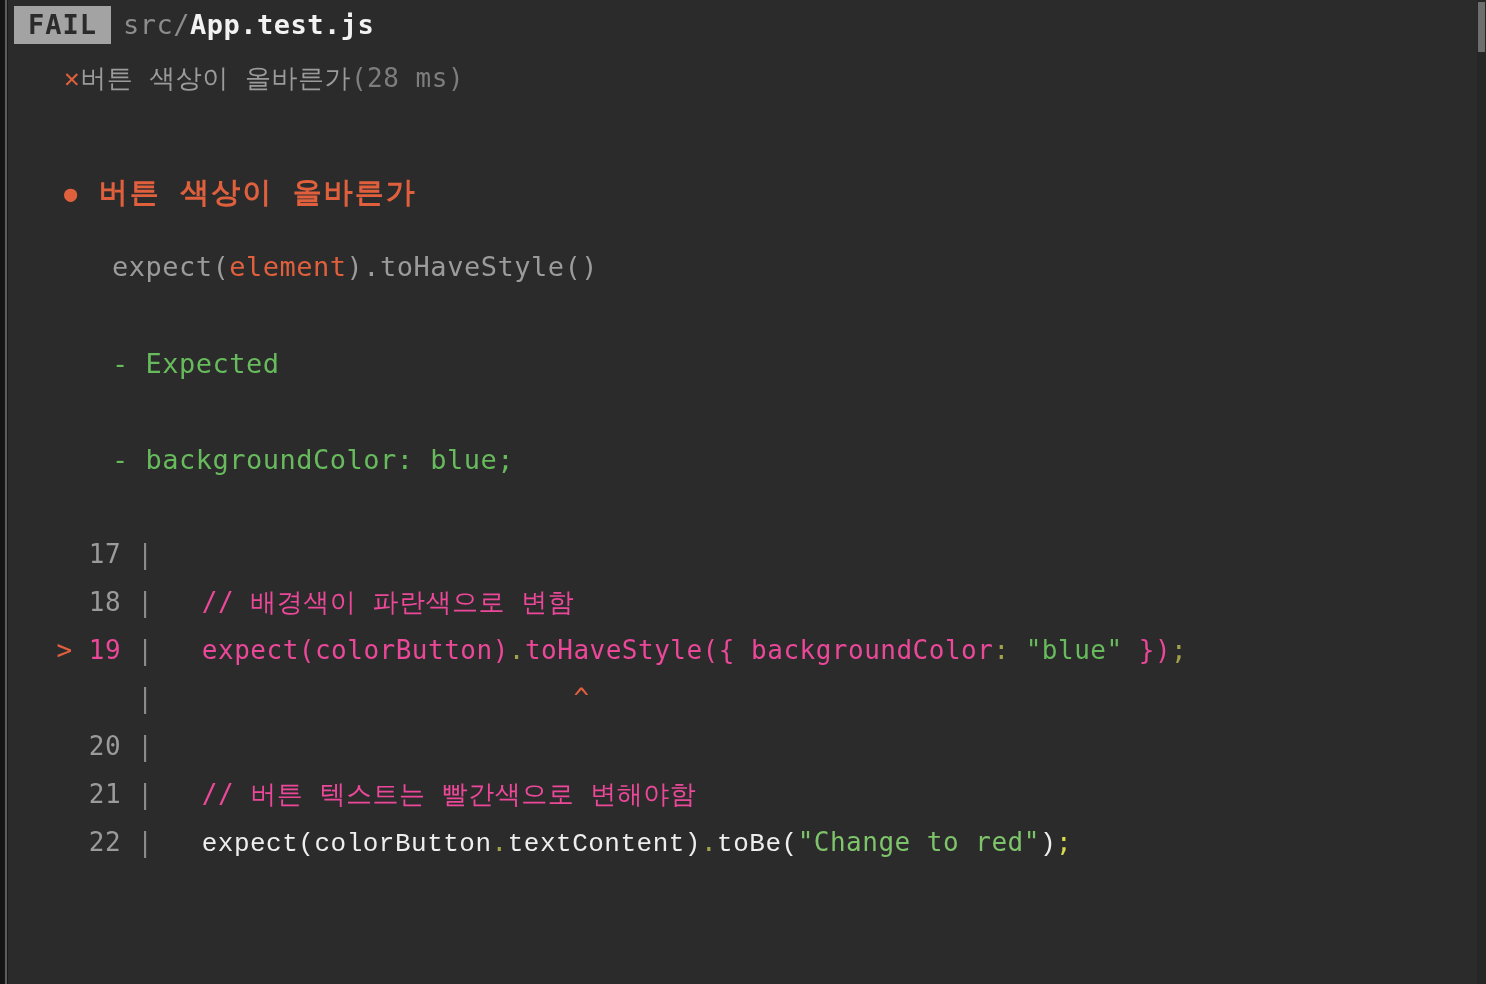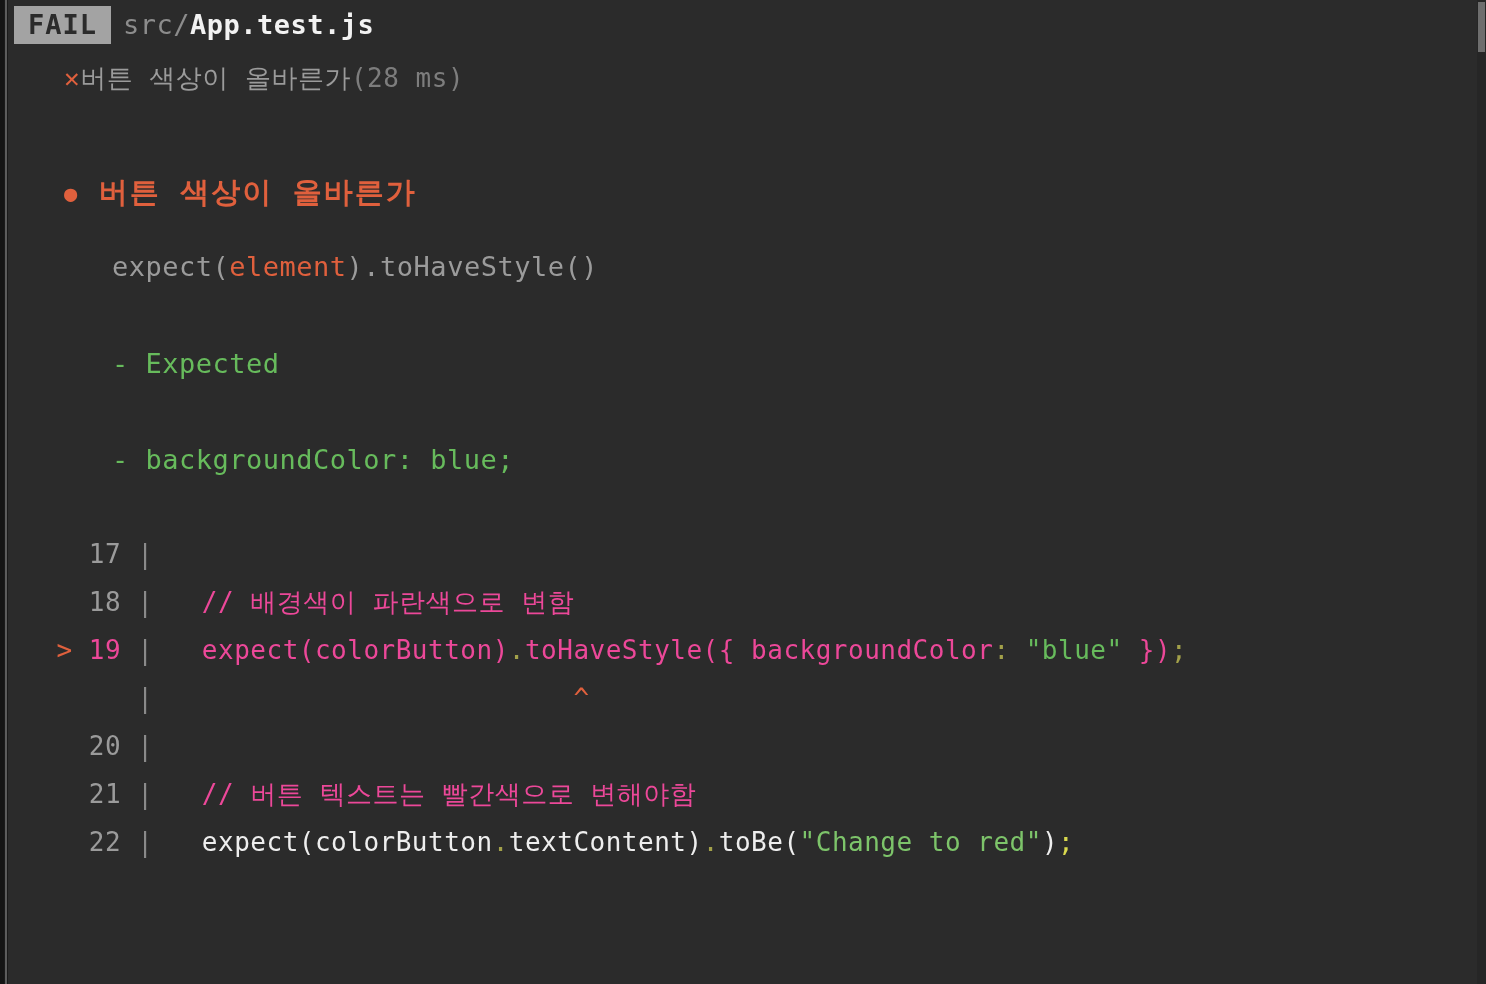--- a/index.html
+++ b/index.html
@@ -159,21 +159,21 @@
     line-height: 48px;
     white-space: pre-wrap;
     word-break: break-all;
   }
   .cf-row { white-space: pre-wrap; }
   .gutter-mark { color: #e0603d; }
   .lineno      { color: #9b9b9b; }
   .lineno-dim  { color: #ec4899; }
   .pipe        { color: #8a8a8a; }
   .code-dim    { color: #ec4899; }
-  .code-bright { color: #eeeeee; }
+  .code-bright { color: #eeeeee; font-family: Liberation Mono, monospace; }
   .tok-punct   { color: #a3a14a; }
   .tok-str     { color: #67bb5c; }
   .tok-str-bright { color: #7dc46a; }
   .caret       { color: #e0603d; }
   .tok-semi-bright { color: #d9d94e; }
 </style>
 </head>
 <body>
 
 <div class="terminal">

